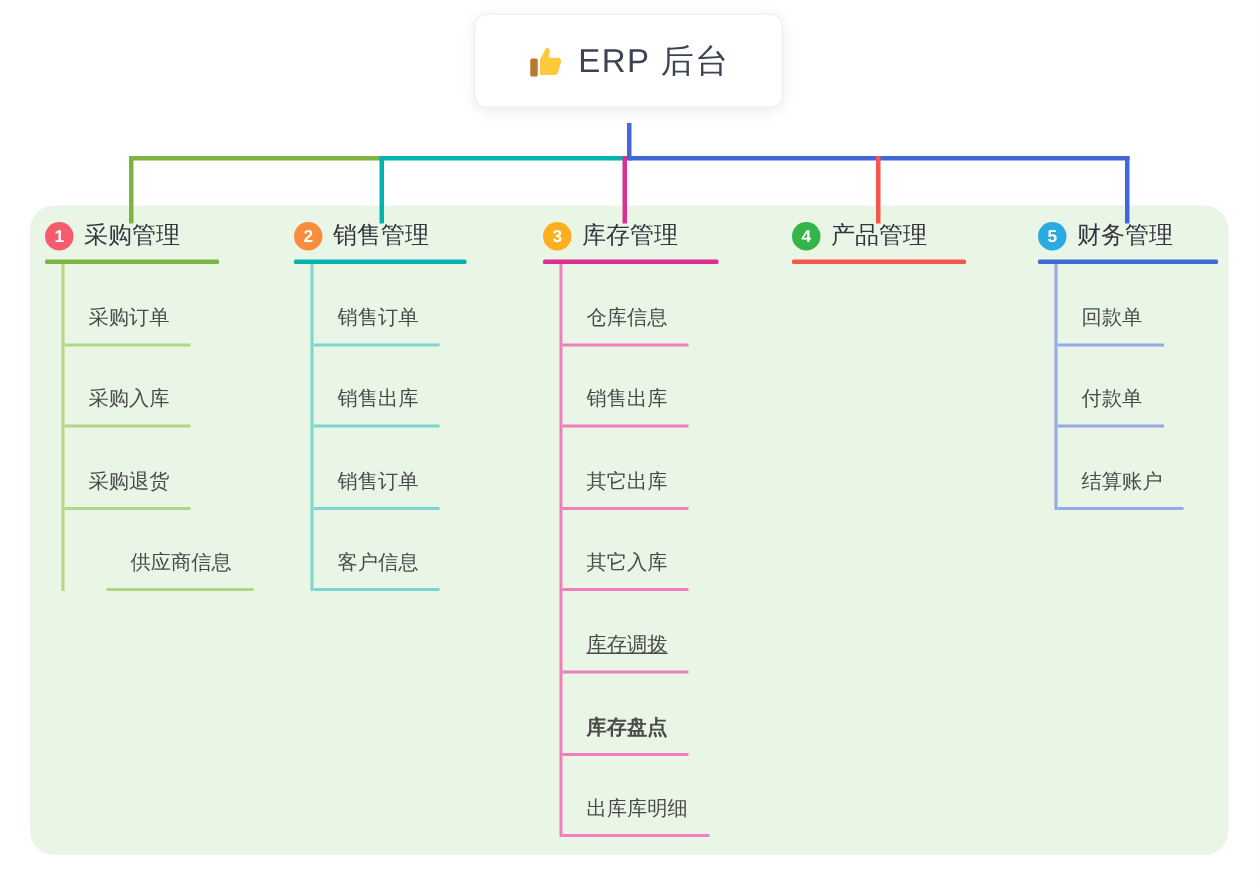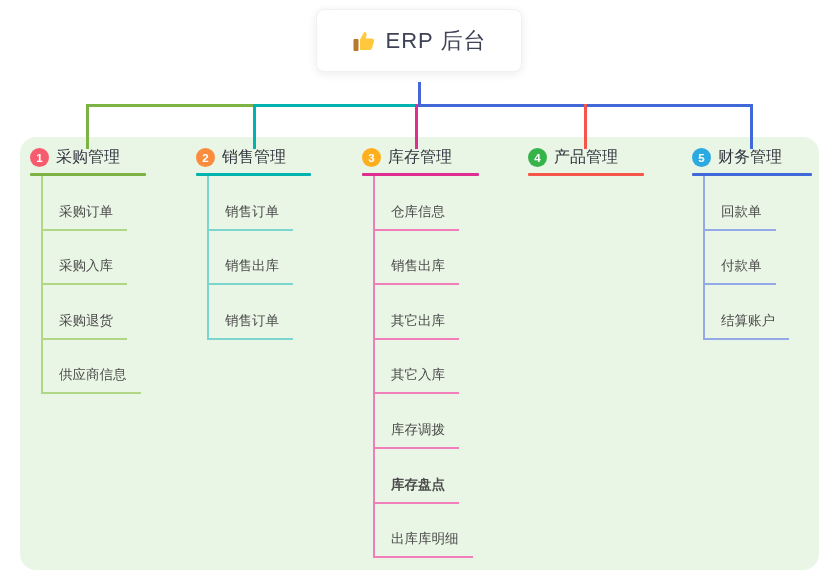--- a/index.html
+++ b/index.html
@@ -88,39 +88,42 @@
           <div class="kid">
             <span class="klabel" style="border-bottom-color: rgb(175, 215, 132);">采购订单</span>
           </div>
           <div class="kid">
             <span class="klabel" style="border-bottom-color: rgb(175, 215, 132);">采购入库</span>
           </div>
           <div class="kid">
             <span class="klabel" style="border-bottom-color: rgb(175, 215, 132);">采购退货</span>
           </div>
           <div class="kid">
-            <span class="klabel" style="border-bottom-color: rgb(175, 215, 132);">供应商信息</span>
+            <span class="klabel" style="border-bottom-color: rgb(175, 215, 132); margin-left: 28px;">供应商信息</span>
           </div>
         </div>
       </div>
       <div class="branch" style="left: 196px;">
         <div class="hdr">
           <span class="badge" style="background: rgb(249, 140, 61);">2</span>
           <span class="hlabel">销售管理</span>
         </div>
         <div class="hline" style="width: 115px; background: rgb(0, 179, 175);"></div>
         <div class="kids" style="border-left-color: rgb(125, 214, 206); text-align: right;">
           <div class="kid">
             <span class="klabel" style="border-bottom-color: rgb(125, 214, 206);">销售订单</span>
           </div>
           <div class="kid">
             <span class="klabel" style="border-bottom-color: rgb(125, 214, 206);">销售出库</span>
           </div>
           <div class="kid">
             <span class="klabel" style="border-bottom-color: rgb(125, 214, 206);">销售订单</span>
+          </div>
+          <div class="kid">
+            <span class="klabel" style="border-bottom-color: rgb(125, 214, 206);">客户信息</span>
           </div>
         </div>
       </div>
       <div class="branch" style="left: 362px;">
         <div class="hdr">
           <span class="badge" style="background: rgb(255, 175, 30);">3</span>
           <span class="hlabel">库存管理</span>
         </div>
         <div class="hline" style="width: 117px; background: rgb(223, 46, 146);"></div>
         <div class="kids" style="border-left-color: rgb(240, 126, 187);">
@@ -130,21 +133,21 @@
           <div class="kid">
             <span class="klabel" style="border-bottom-color: rgb(240, 126, 187);">销售出库</span>
           </div>
           <div class="kid">
             <span class="klabel" style="border-bottom-color: rgb(240, 126, 187);">其它出库</span>
           </div>
           <div class="kid">
             <span class="klabel" style="border-bottom-color: rgb(240, 126, 187); text-align: center;">其它入库</span>
           </div>
           <div class="kid">
-            <span class="klabel" style="border-bottom-color: rgb(240, 126, 187);">库存调拨</span>
+            <span class="klabel" style="border-bottom-color: rgb(240, 126, 187); text-decoration: underline;">库存调拨</span>
           </div>
           <div class="kid">
             <span class="klabel" style="border-bottom-color: rgb(240, 126, 187); font-weight: bold;">库存盘点</span>
           </div>
           <div class="kid">
             <span class="klabel" style="border-bottom-color: rgb(240, 126, 187);">出库库明细</span>
           </div>
         </div>
       </div>
       <div class="branch" style="left: 528px;">

